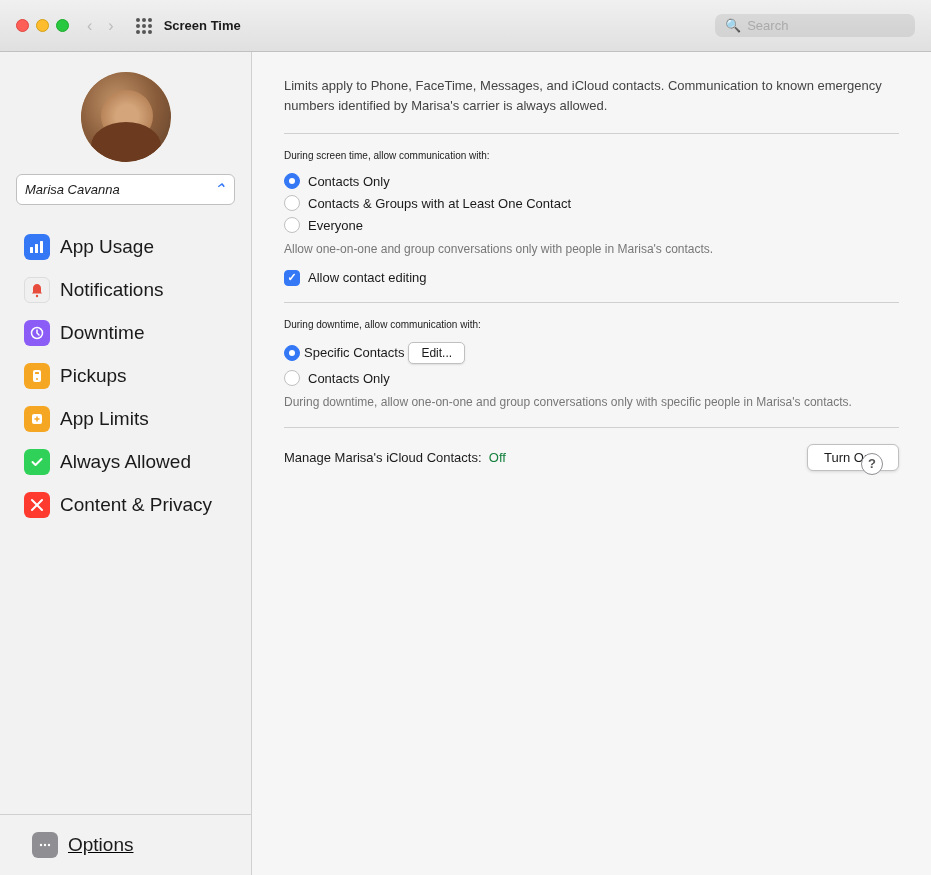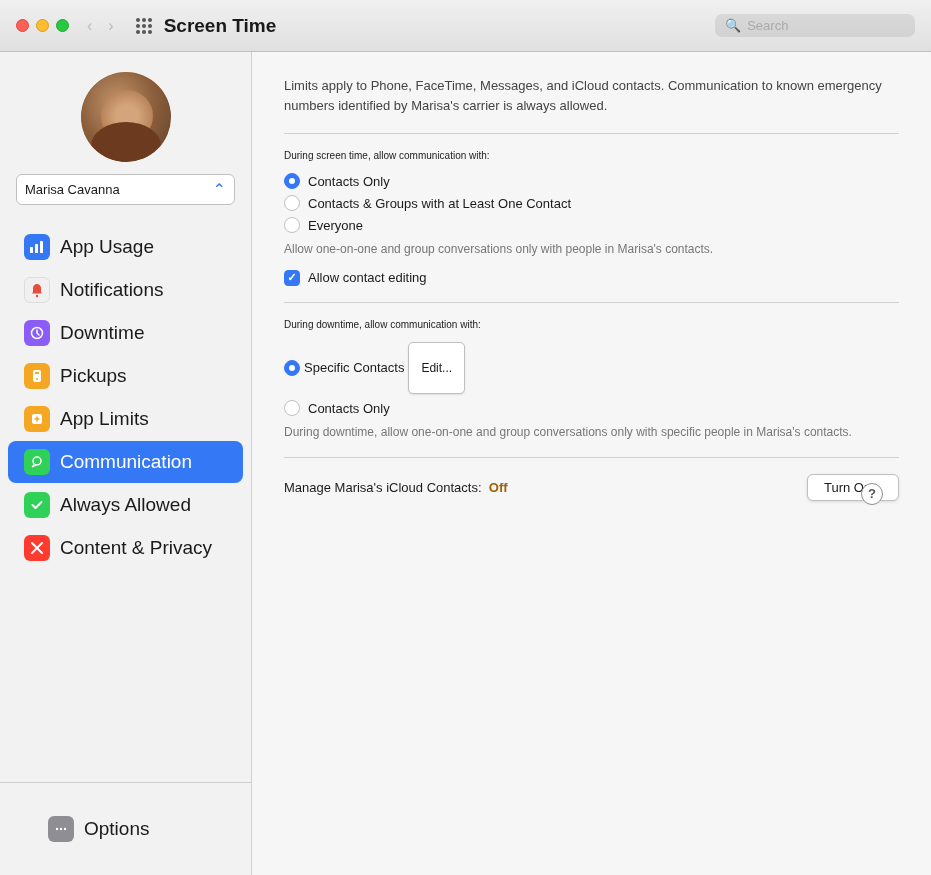--- a/index.html
+++ b/index.html
@@ -54,21 +54,21 @@
     .nav-btn.disabled { color: #bbb; cursor: default; }
     .grid-btn {
       background: none;
       border: none;
       cursor: pointer;
       padding: 4px;
       margin-right: 8px;
       color: #555;
     }
     .title-text {
-      font-size: 19px;
+      font-size: 13px;
       font-weight: 600;
       color: #1a1a1a;
       flex: 1;
     }
     .search-bar {
       display: flex;
       align-items: center;
       background: rgba(0,0,0,0.08);
       border-radius: 7px;
       padding: 4px 10px;
@@ -101,20 +101,21 @@
       display: flex;
       flex-direction: column;
       padding: 20px 0 0 0;
       flex-shrink: 0;
     }
     .profile-section {
       display: flex;
       flex-direction: column;
       align-items: center;
       padding: 0 16px 16px;
+      font-style: italic;
     }
     .avatar-container {
       width: 90px;
       height: 90px;
       border-radius: 50%;
       overflow: hidden;
       margin-bottom: 12px;
       background: linear-gradient(135deg, #8B6E52, #C4956A, #7A5C44);
       display: flex;
       align-items: center;
@@ -194,23 +195,24 @@
     .icon-notifications { background: #f0f0f0; border: 1px solid #ddd; }
     .icon-pickups { background: #f5a623; }
     .icon-downtime { background: #8b5cf6; }
     .icon-app-limits { background: #f5a623; }
     .icon-communication { background: #30d158; }
     .icon-always-allowed { background: #30d158; }
     .icon-content-privacy { background: #ff3b30; }
     .icon-options { background: #8e8e93; }
 
     .sidebar-footer {
-      padding: 24px;
+      padding: 8px;
       border-top: 1px solid #d0d0d0;
       margin-top: 4px;
+      text-decoration: underline;
     }
 
     
     .content {
       flex: 1;
       background: #f6f6f6;
       overflow-y: auto;
       padding: 24px 32px;
     }
 
@@ -304,40 +306,40 @@
     .radio-item-with-button {
       display: flex;
       align-items: center;
       gap: 4px;
       margin-bottom: 6px;
     }
     .edit-button {
       background: white;
       border: 1px solid #c0c0c0;
       border-radius: 5px;
-      padding: 18px 12px;
+      padding: 3px 12px;
       font-size: 12px;
       color: #1a1a1a;
       cursor: pointer;
       box-shadow: 0 1px 2px rgba(0,0,0,0.1);
     }
 
     .icloud-row {
       display: flex;
       align-items: center;
       margin-top: 16px;
     }
     .icloud-text {
       font-size: 13px;
       color: #1a1a1a;
       flex: 1;
     }
     .icloud-status {
-      font-weight: 700;
-      color: #a16207;
+      font-weight: 400;
+      color: #15803d;
     }
     .turn-on-button {
       background: white;
       border: 1px solid #c0c0c0;
       border-radius: 6px;
       padding: 5px 16px;
       font-size: 13px;
       color: #1a1a1a;
       cursor: pointer;
       box-shadow: 0 1px 3px rgba(0,0,0,0.12);
@@ -472,29 +474,20 @@
       <div class="sidebar-item">
         <div class="sidebar-icon icon-app-limits">
           <svg width="16" height="16" viewBox="0 0 16 16" fill="none">
             <rect x="3" y="3" width="10" height="10" rx="2" fill="white"></rect>
             <path d="M8 6v4M6 8h4" stroke="#f5a623" stroke-width="1.5" stroke-linecap="round"></path>
           </svg>
         </div>
         <span class="sidebar-label">App Limits</span>
       </div>
 
-      <div class="sidebar-item active">
-        <div class="sidebar-icon icon-communication">
-          <svg width="16" height="16" viewBox="0 0 16 16" fill="none">
-            <circle cx="8" cy="7" r="4" stroke="white" stroke-width="1.5" fill="none"></circle>
-            <path d="M5 10.5C4 12 3 13 3 13l3.5-1.5" stroke="white" stroke-width="1.2" stroke-linecap="round"></path>
-          </svg>
-        </div>
-        <span class="sidebar-label">Communication</span>
-      </div>
 
       <div class="sidebar-item">
         <div class="sidebar-icon icon-always-allowed">
           <svg width="16" height="16" viewBox="0 0 16 16" fill="none">
             <path d="M3.5 8l3 3 6-6" stroke="white" stroke-width="2" stroke-linecap="round" stroke-linejoin="round"></path>
           </svg>
         </div>
         <span class="sidebar-label">Always Allowed</span>
       </div>
 

